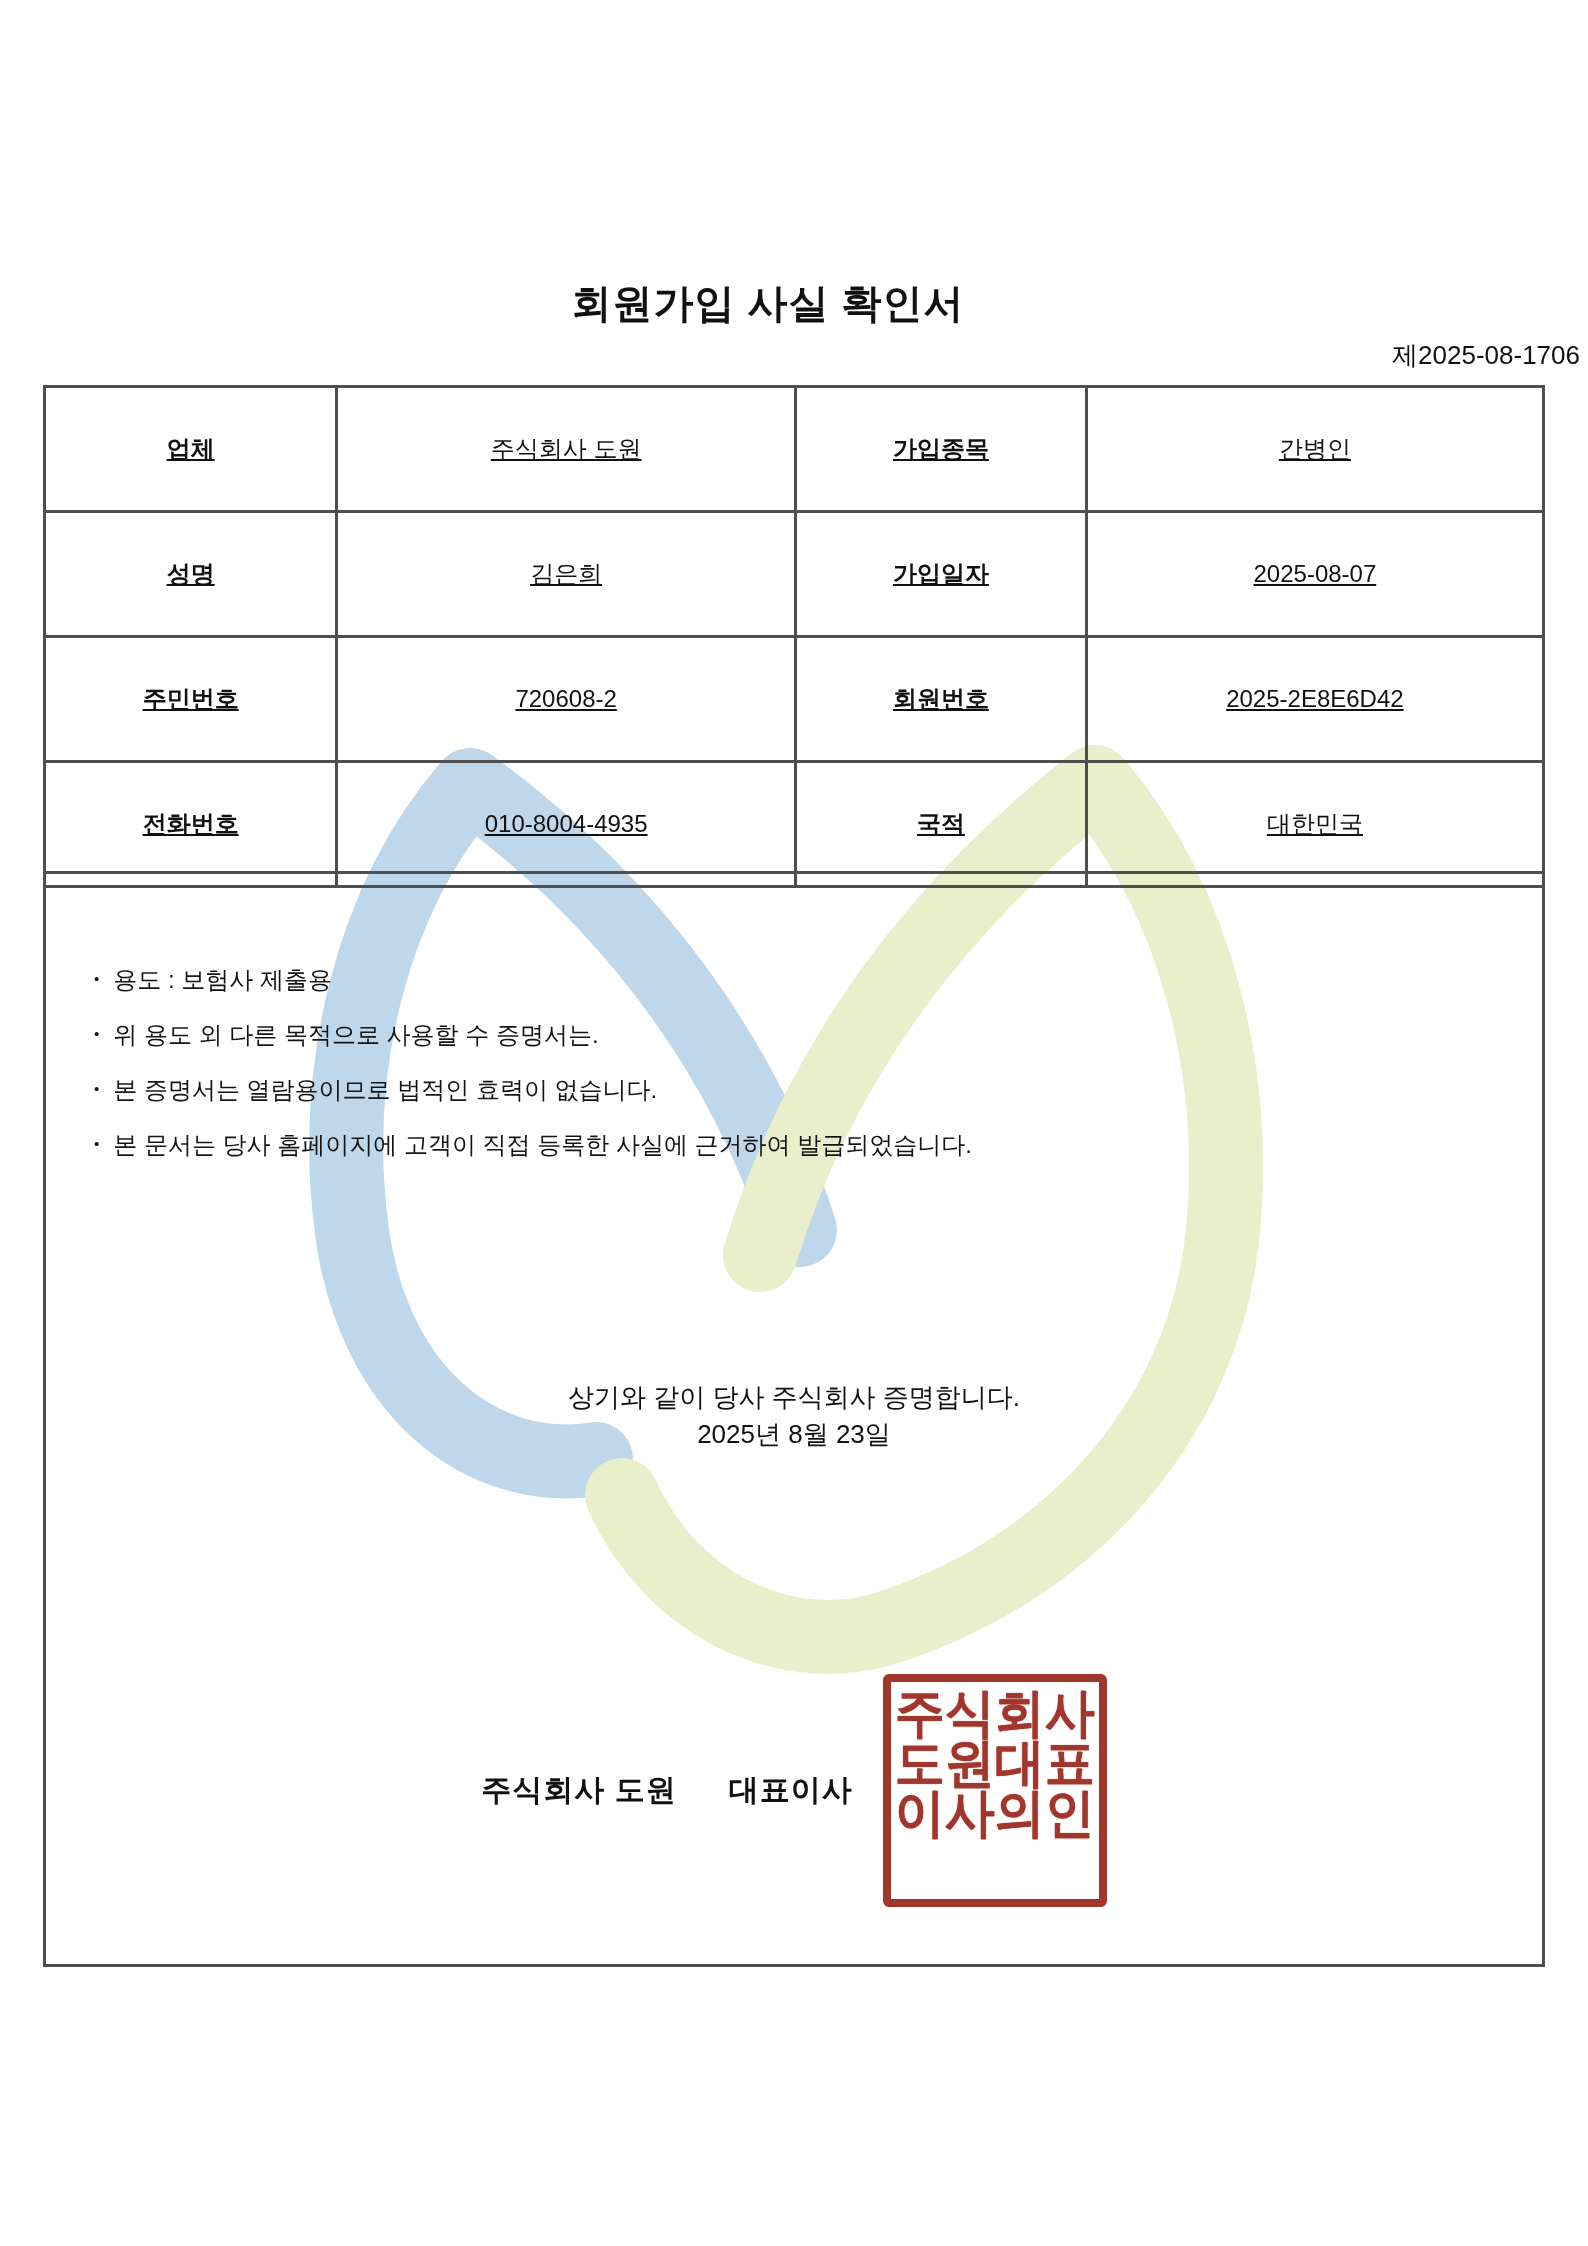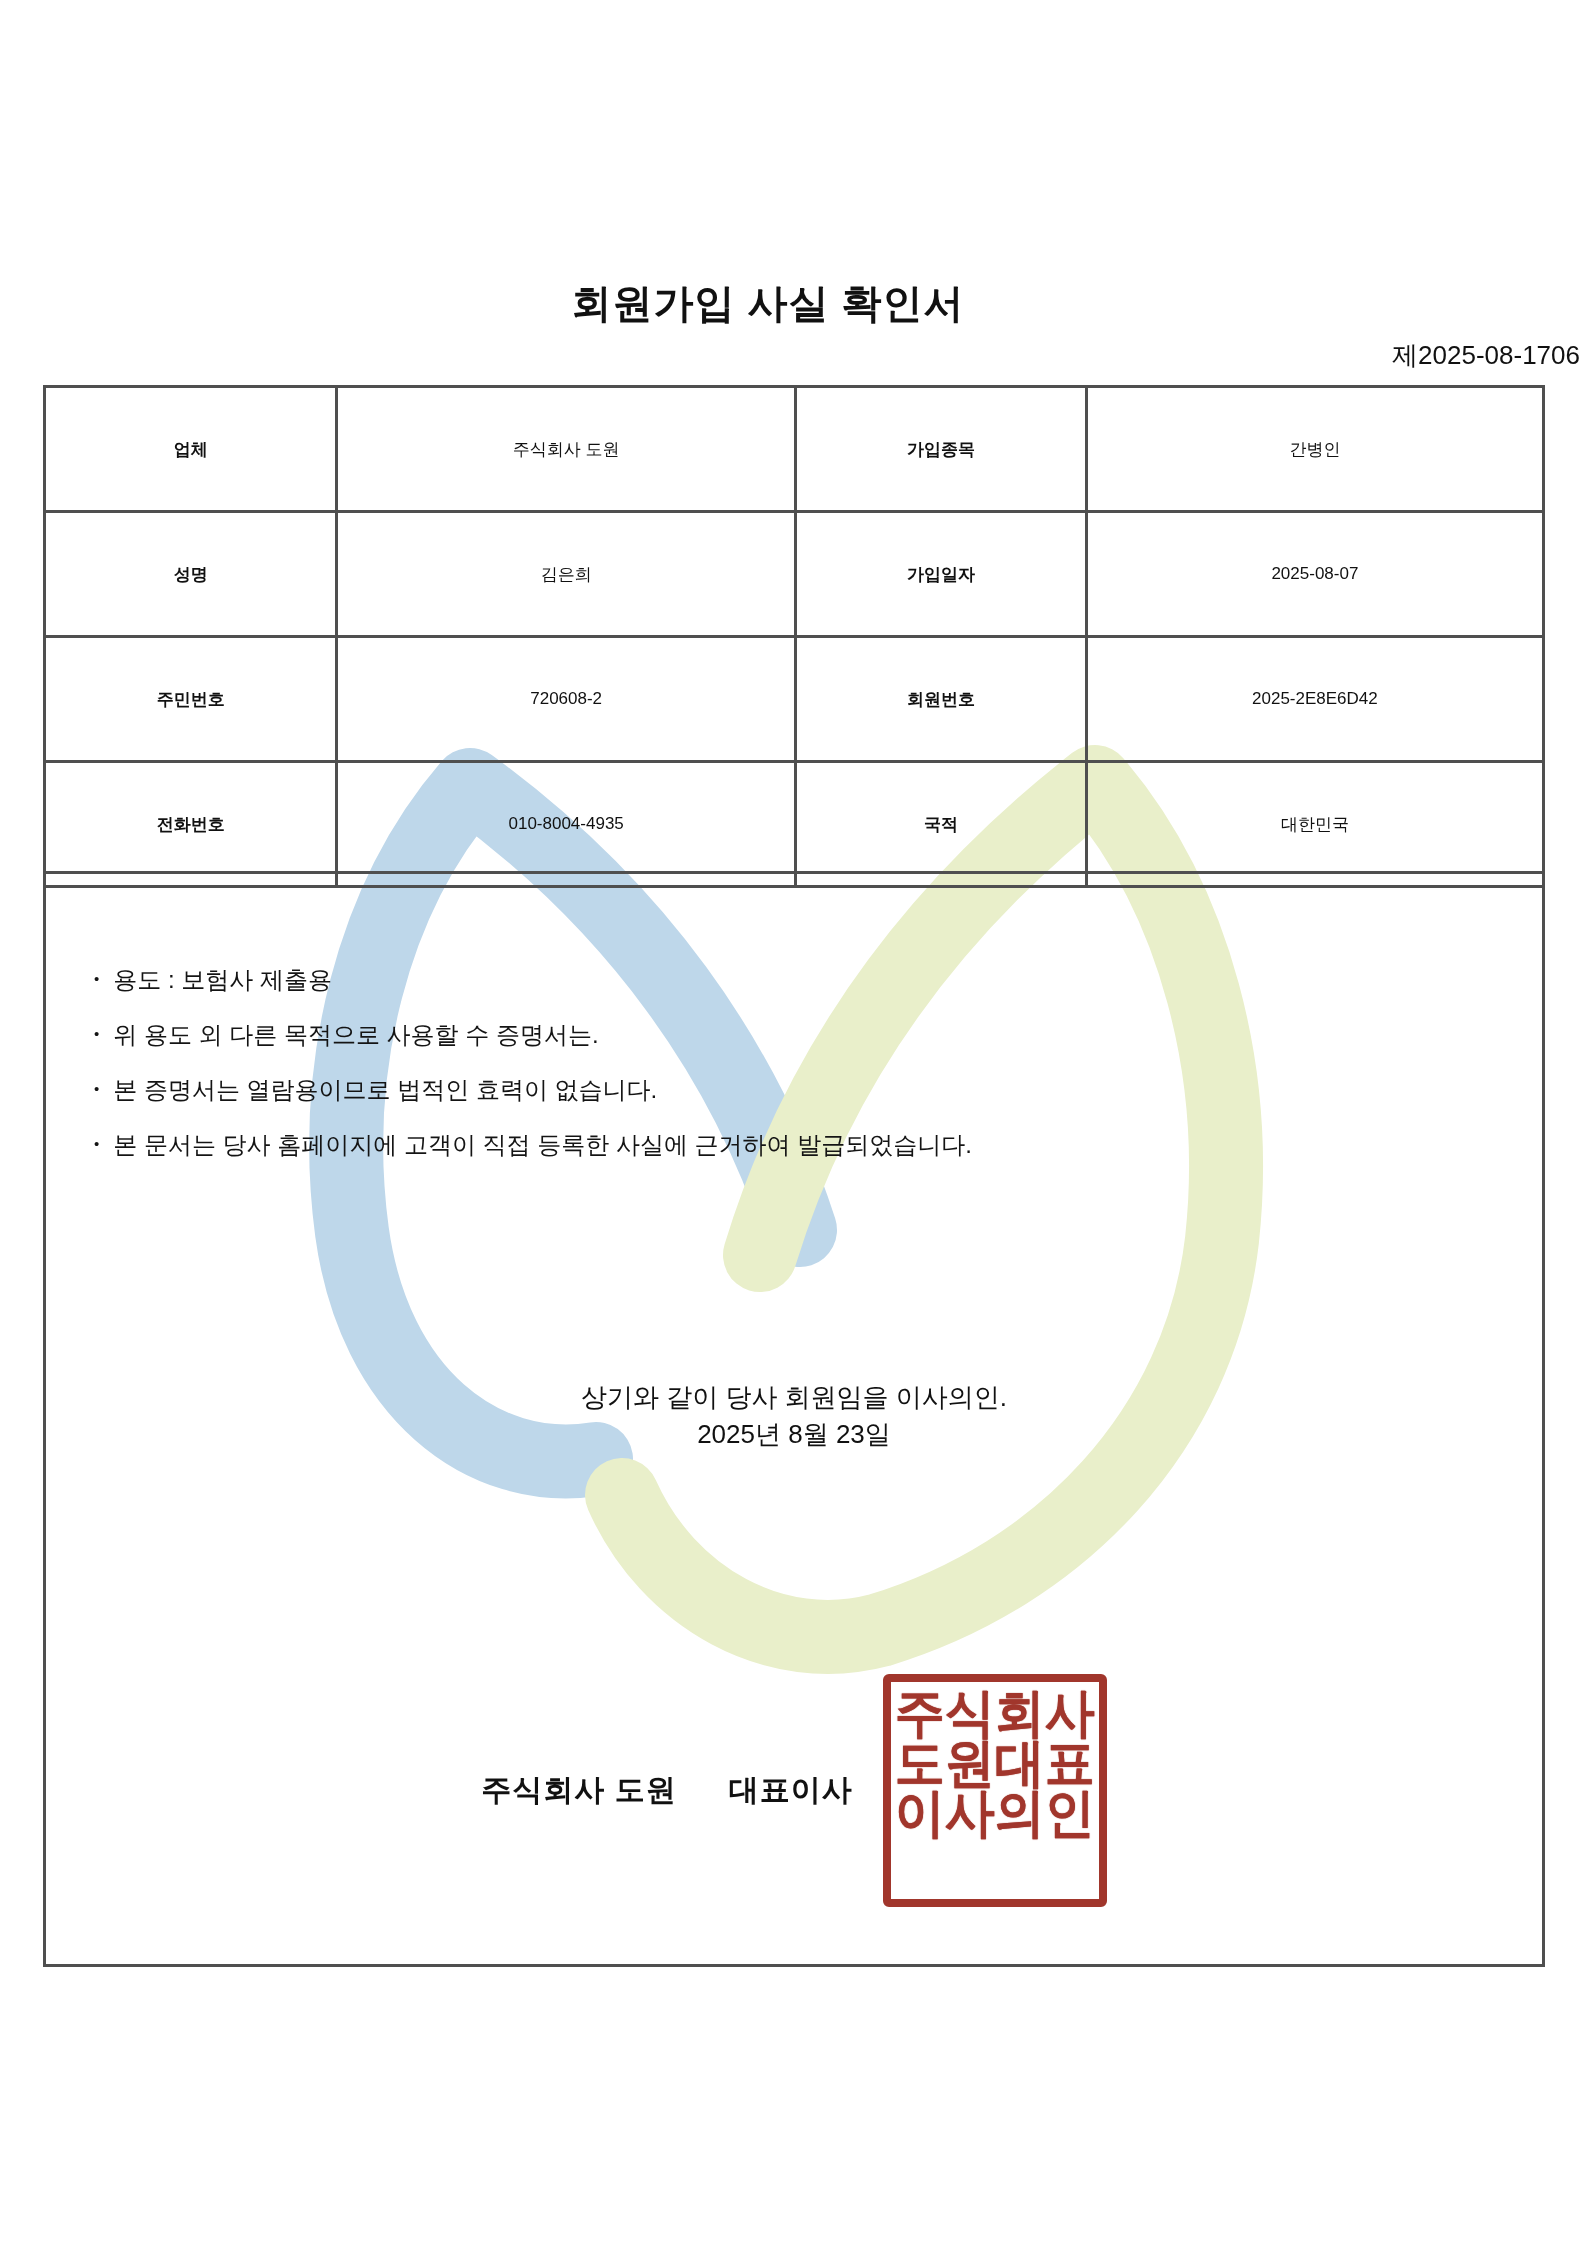--- a/index.html
+++ b/index.html
@@ -45,23 +45,24 @@
     width:1502px;
     border-collapse:collapse;
     table-layout:fixed;
     z-index:1;
   }
   table.info-table td{
     border:3px solid #4f4f4f;
     height:120px;
     text-align:center;
     vertical-align:middle;
-    font-size:17px;
+    font-size:24px;
     background:transparent;
     overflow:hidden;
+    text-decoration:underline;
   }
   td.cell-label{font-weight:700;font-size:26px;}
   .notes-box{
     position:absolute;
     top:871px;
     left:43px;
     width:1502px;
     height:1096px;
     box-sizing:border-box;
     border:3px solid #4f4f4f;
@@ -190,21 +191,21 @@
   <div class="notes-box">
 
     <ul class="notes">
       <li class="note-line">용도 : 보험사 제출용</li>
       <li class="note-line">위 용도 외 다른 목적으로 사용할 수 증명서는.</li>
       <li class="note-line">본 증명서는 열람용이므로 법적인 효력이 없습니다.</li>
       <li class="note-line">본 문서는 당사 홈페이지에 고객이 직접 등록한 사실에 근거하여 발급되었습니다.</li>
     </ul>
 
     <div class="statement">
-      <div>상기와 같이 당사 회원임을 이사의인.</div>
+      <div>상기와 같이 당사 주식회사 증명합니다.</div>
       <div>2025년 8월 23일</div>
     </div>
 
     <div class="issuer-row">
       <div class="issuer-text">
         <span class="issuer-company">주식회사 도원</span><span>대표이사</span>
       </div>
       <div class="seal">
         <div class="seal-row">주식회사</div>
         <div class="seal-row">도원대표</div>

